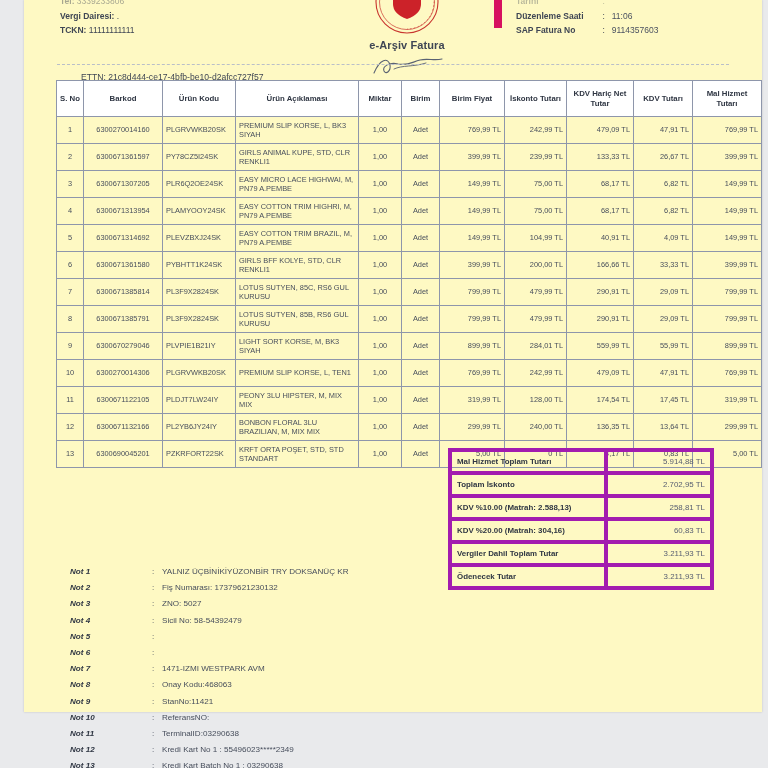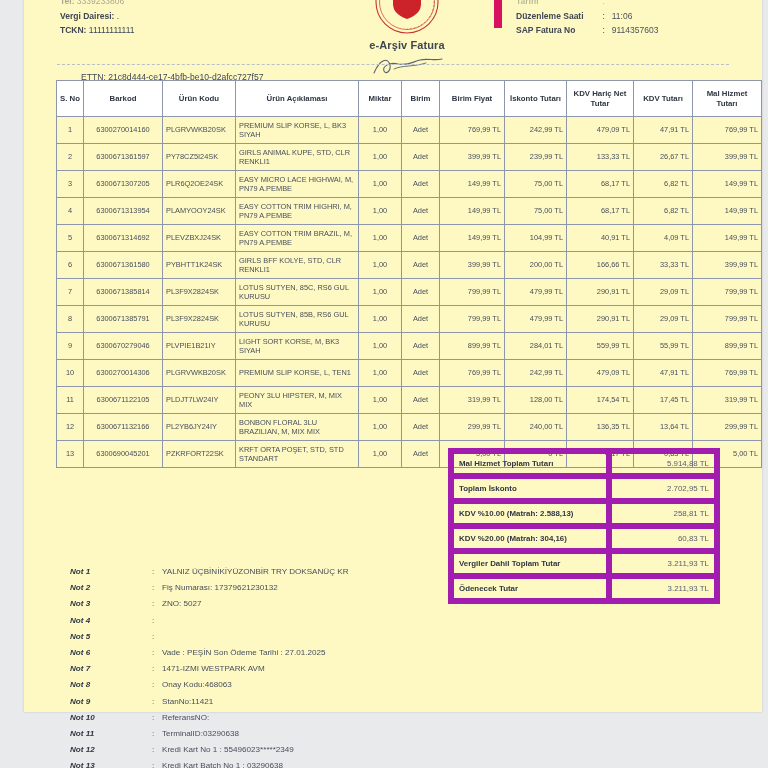--- a/index.html
+++ b/index.html
@@ -181,21 +181,21 @@
     left: 424px; top: 448px;
     width: 234px;
   }
   table.totals {
     width: 234px;
     border-collapse: collapse;
     table-layout: fixed;
     font-size: 8px;
   }
   table.totals td {
-    border: 6px solid #a21caf;
+    border: 4px solid #a21caf;
     height: 17px;
     padding: 1px 5px;
   }
   table.totals td.t-label {
     width: 142px;
     font-weight: bold;
     color: #2f3643;
     font-size: 7.9px;
     white-space: nowrap;
   }
@@ -533,29 +533,29 @@
           <div class="note-val">Fiş Numarası: 17379621230132</div>
         </div>
         <div class="note-row">
           <div class="note-key">Not 3</div>
           <div class="note-colon">:</div>
           <div class="note-val">ZNO: 5027</div>
         </div>
         <div class="note-row">
           <div class="note-key">Not 4</div>
           <div class="note-colon">:</div>
+          <div class="note-val">Sicil No: 58-54392479</div>
         </div>
         <div class="note-row">
           <div class="note-key">Not 5</div>
           <div class="note-colon">:</div>
         </div>
         <div class="note-row">
           <div class="note-key">Not 6</div>
           <div class="note-colon">:</div>
-          <div class="note-val">Vade : PEŞİN Son Ödeme Tarihi : 27.01.2025</div>
         </div>
         <div class="note-row">
           <div class="note-key">Not 7</div>
           <div class="note-colon">:</div>
           <div class="note-val">1471-IZMI WESTPARK AVM</div>
         </div>
         <div class="note-row">
           <div class="note-key">Not 8</div>
           <div class="note-colon">:</div>
           <div class="note-val">Onay Kodu:468063</div>

